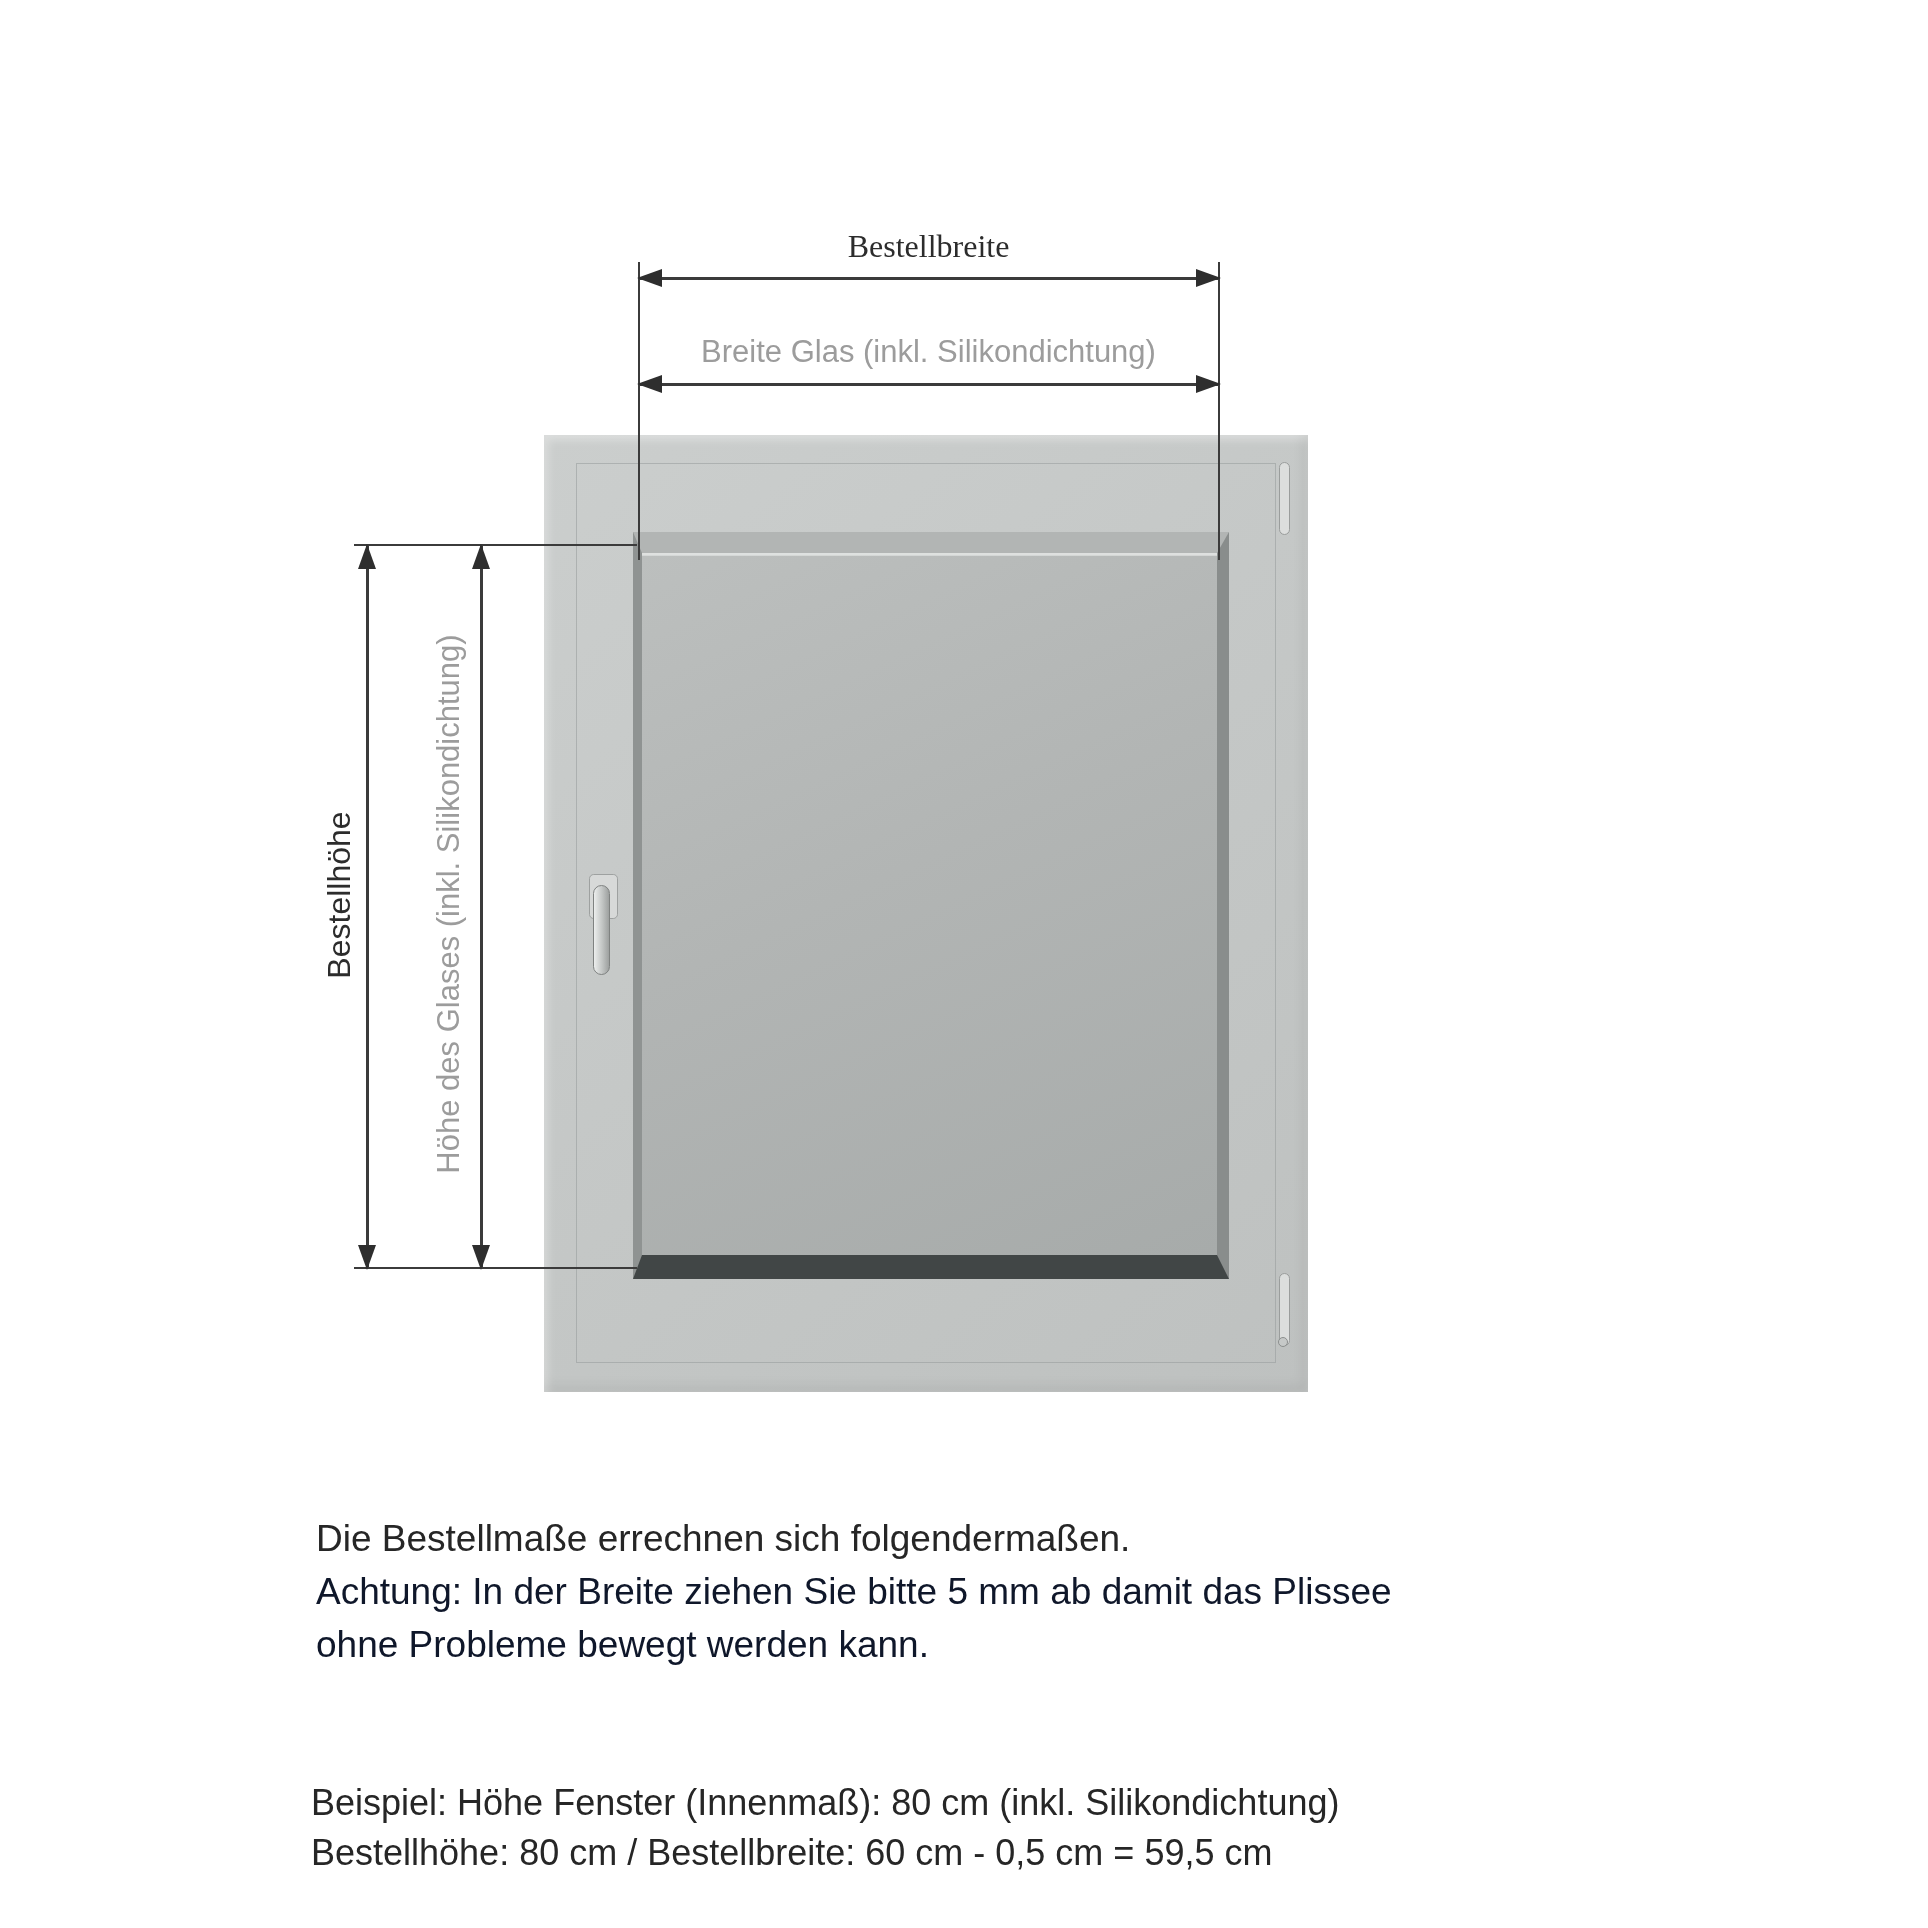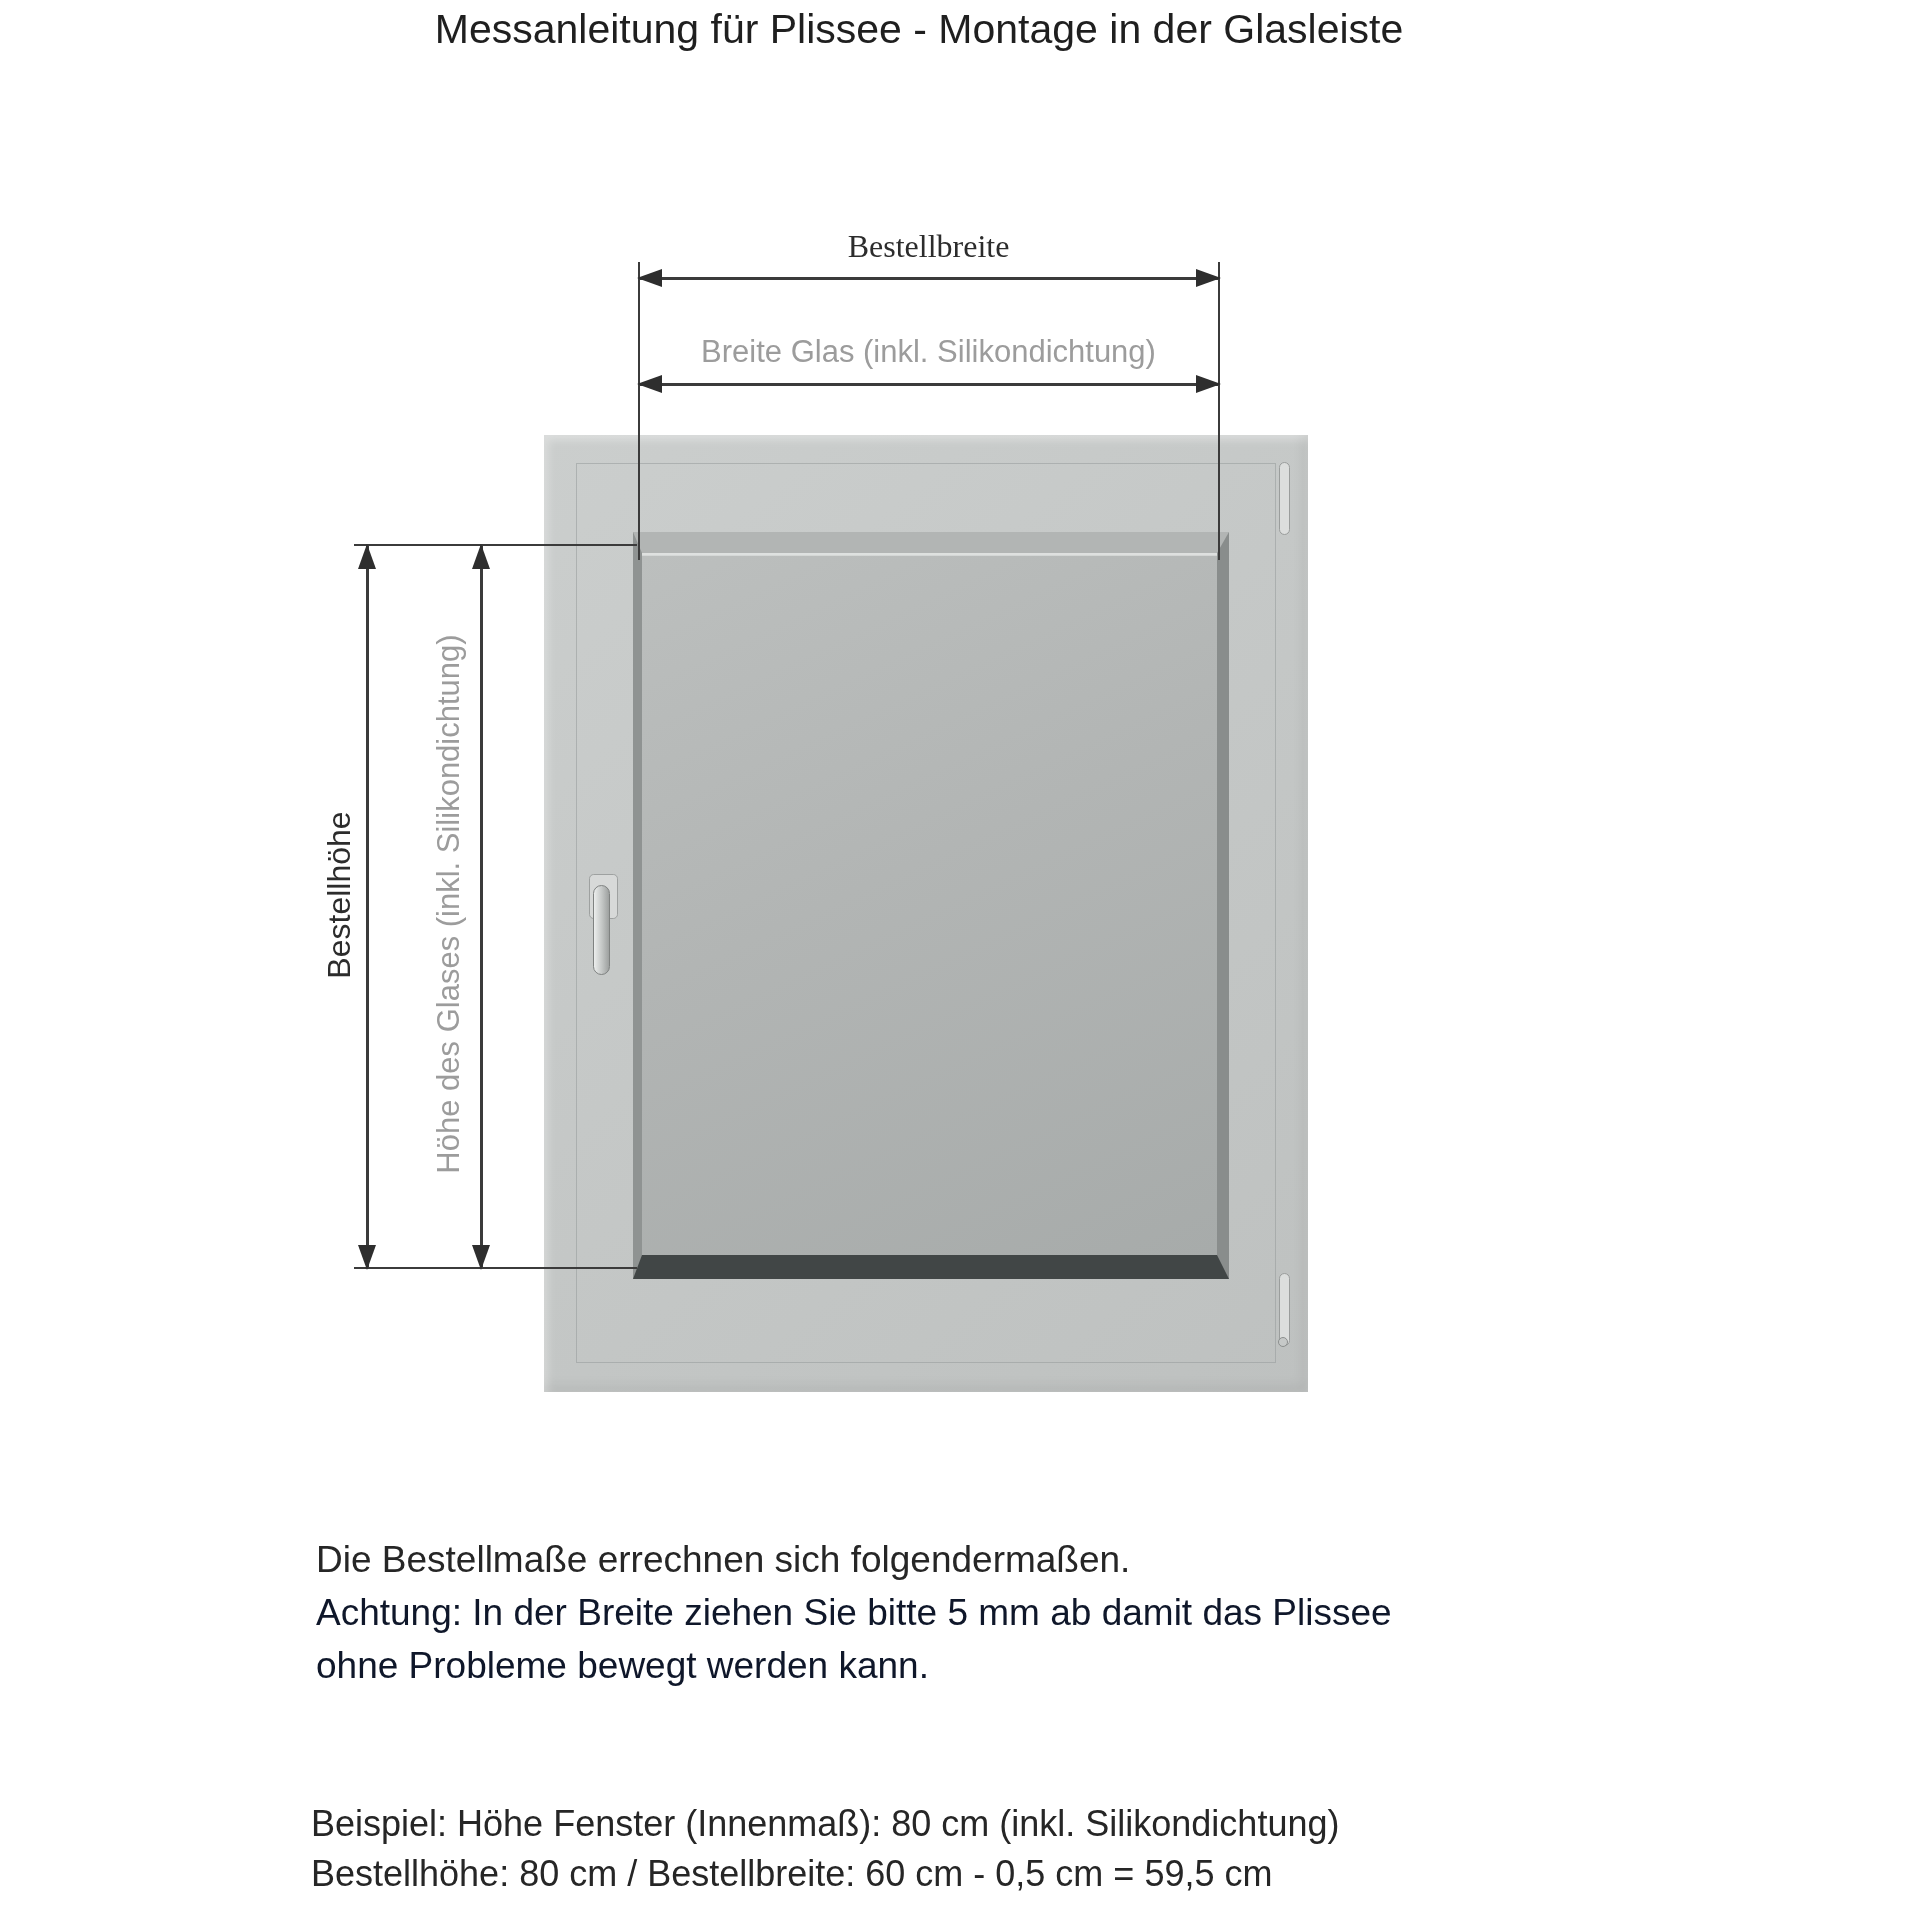--- a/index.html
+++ b/index.html
@@ -49,32 +49,31 @@
       border-left:9.4px solid transparent;border-right:9.4px solid transparent;border-bottom:25.4px solid #2e2e2e;}
   .dim.v .arr.down{bottom:-1.9px;left:50%;transform:translateX(-50%);
       border-left:9.4px solid transparent;border-right:9.4px solid transparent;border-top:25.4px solid #2e2e2e;}
 
   .dimlabel{position:absolute;text-align:center;white-space:nowrap;}
   .dimlabel.black{color:#2c2c2c;font-size:32px;}
   .dimlabel.gray{color:#9c9c9c;font-size:31px;}
   .dimlabel.vert{transform:rotate(-90deg);}
 
   
-  .textblock{position:absolute;white-space:nowrap;margin-top:21px;}
+  .textblock{position:absolute;white-space:nowrap;}
   .tb1{left:316px;top:1512px;font-size:37px;line-height:53px;}
   .tb2{left:311px;top:1778px;font-size:36px;line-height:50px;}
   .red{color:#0f172a;}
   .indent{padding-left:162px;}
 </style>
 </head>
 <body>
 
 <div id="stage">
 
-  <div class="title">Messanleitung für Plissee - Montage in der Glasleiste</div>
 
   <div class="win-frame">
     <div class="win-groove"></div>
     <div class="win-glazing"></div>
     <div class="handle-plate"></div>
     <div class="handle-lever"></div>
     <div class="hinge top"></div>
     <div class="hinge bottom"></div>
     <div class="screw"></div>
   </div>

